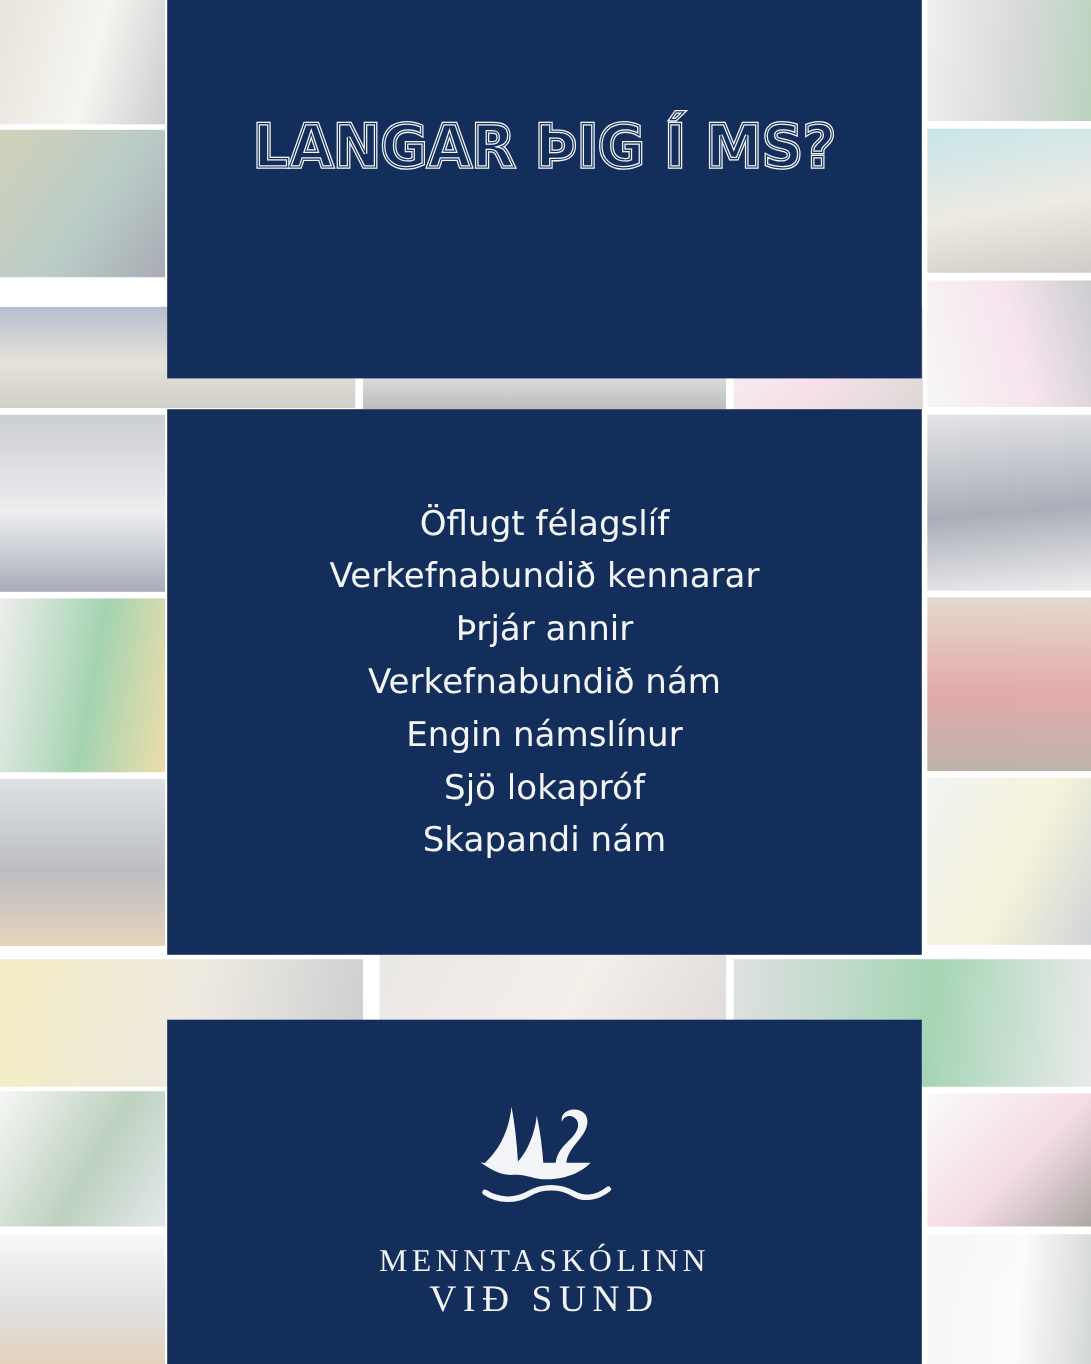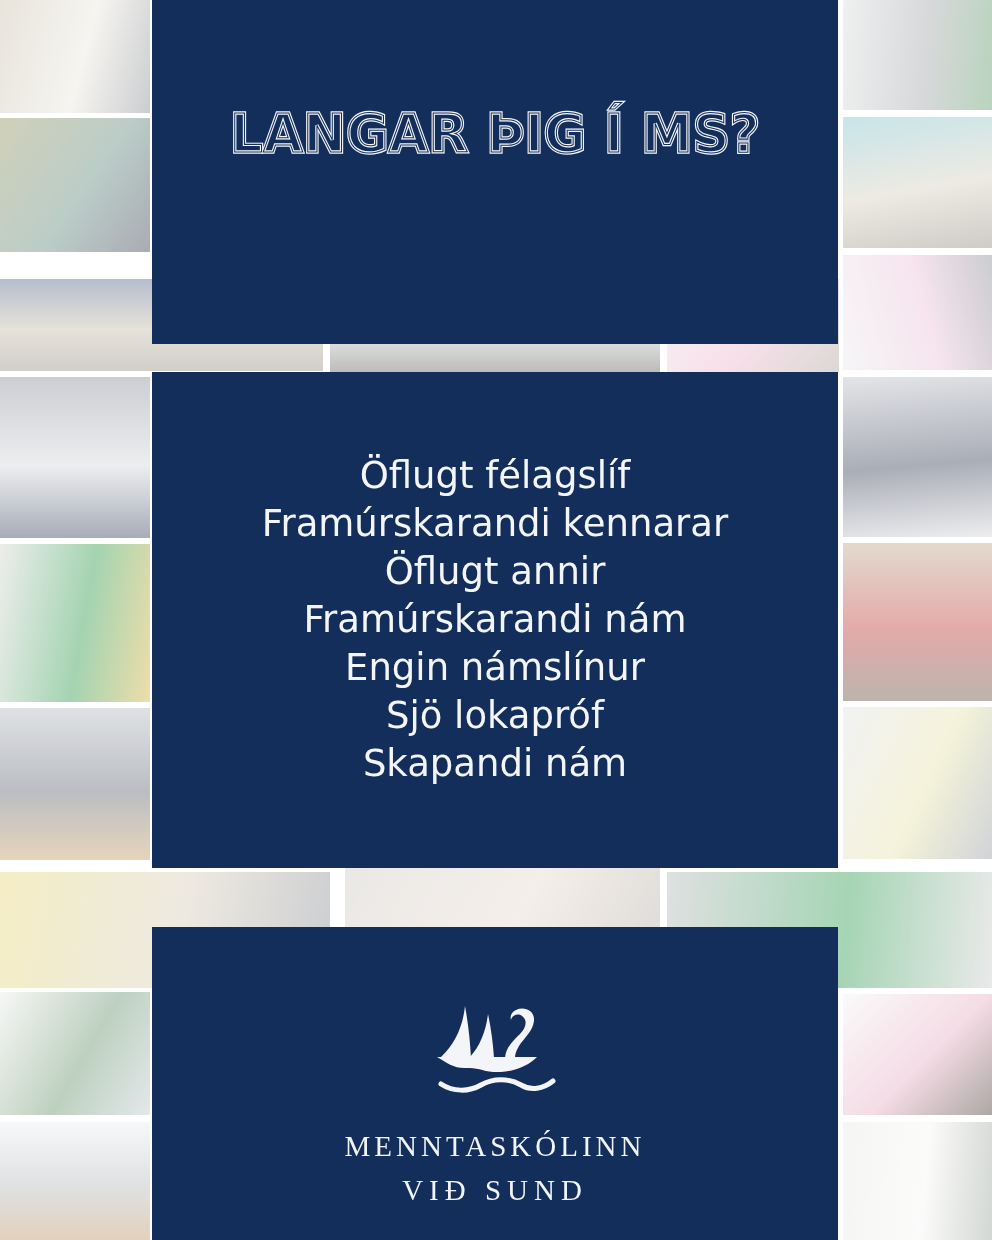--- a/index.html
+++ b/index.html
@@ -18,29 +18,29 @@
     top:372px;height:496px;
     display:flex;flex-direction:column;justify-content:center;align-items:center;
   }
   .panel-bottom{
     top:927px;height:343px;box-sizing:border-box;padding-top:73px;
     display:flex;flex-direction:column;align-items:center;
   }
   .title-svg{display:block;width:686px;height:279px;}
   .feature{
     font-family:"DejaVu Sans",sans-serif;
-    font-size:37px;line-height:48px;color:var(--ink);
+    font-size:31px;line-height:48px;color:var(--ink);
     text-align:center;white-space:nowrap;
   }
   .school-line{
     font-family:"Liberation Serif",serif;color:#f1f3f6;
     white-space:nowrap;text-transform:uppercase;
   }
   .school-line-1{font-size:29px;letter-spacing:4px;margin-top:30px;}
-  .school-line-2{font-size:29px;letter-spacing:6px;margin-top:11px;}
+  .school-line-2{font-size:34px;letter-spacing:6px;}
 </style>
 </head>
 <body>
 
 <div class="collage" style="opacity: 0.45;">
     <div class="tile" style="left: 0px; top: 0px; width: 150px; height: 113px; background: linear-gradient(105deg, rgb(205, 197, 178), rgb(236, 233, 224) 55%, rgb(142, 146, 152));"></div>
     <div class="tile" style="left: 0px; top: 118px; width: 150px; height: 134px; background: linear-gradient(125deg, rgb(154, 154, 102), rgb(106, 145, 134) 55%, rgb(67, 72, 90));"></div>
     <div class="tile" style="left: 843px; top: 0px; width: 149px; height: 110px; background: linear-gradient(95deg, rgb(221, 222, 223), rgb(169, 171, 175) 55%, rgb(102, 160, 111));"></div>
     <div class="tile" style="left: 843px; top: 117px; width: 149px; height: 131px; background: linear-gradient(170deg, rgb(133, 198, 207), rgb(217, 210, 194) 55%, rgb(149, 143, 132));"></div>
     <div class="tile" style="left: 0px; top: 279px; width: 323px; height: 92px; background: linear-gradient(rgb(95, 111, 146), rgb(201, 192, 174) 55%, rgb(154, 149, 140));"></div>
@@ -64,23 +64,23 @@
 
 <div class="panel panel-top">
   <svg class="title-svg" viewBox="0 0 686 279" xmlns="http://www.w3.org/2000/svg">
     <text x="343" y="152" text-anchor="middle" textLength="530" lengthAdjust="spacingAndGlyphs" font-family="DejaVu Sans, sans-serif" font-weight="bold" font-size="54" fill="none" stroke="#f3f5f8" stroke-width="3.4">LANGAR ÞIG Í MS?</text>
     <text x="343" y="152" text-anchor="middle" textLength="530" lengthAdjust="spacingAndGlyphs" font-family="DejaVu Sans, sans-serif" font-weight="bold" font-size="54" fill="none" stroke="#132e5a" stroke-width="1.1">LANGAR ÞIG Í MS?</text>
   </svg>
 </div>
 
 <div class="panel panel-mid">
   <div class="feature">Öflugt félagslíf</div>
-  <div class="feature">Framúrskarandi kennarar</div>
-  <div class="feature">Öflugt annir</div>
-  <div class="feature">Framúrskarandi nám</div>
+  <div class="feature">Verkefnabundið kennarar</div>
+  <div class="feature">Þrjár annir</div>
+  <div class="feature">Verkefnabundið nám</div>
   <div class="feature">Engin námslínur</div>
   <div class="feature">Sjö lokapróf</div>
   <div class="feature">Skapandi nám</div>
 </div>
 
 <div class="panel panel-bottom">
   <svg width="140" height="100" viewBox="0 0 140 100" xmlns="http://www.w3.org/2000/svg">
     <g fill="#f3f5f8">
       <path d="M40,6 C38,26 30,44 16,57 L46,58 C45,40 43,22 40,6 Z"></path>
       <path d="M63,14 C61,31 55,46 45,57 L69,58 C68,43 66,28 63,14 Z"></path>

